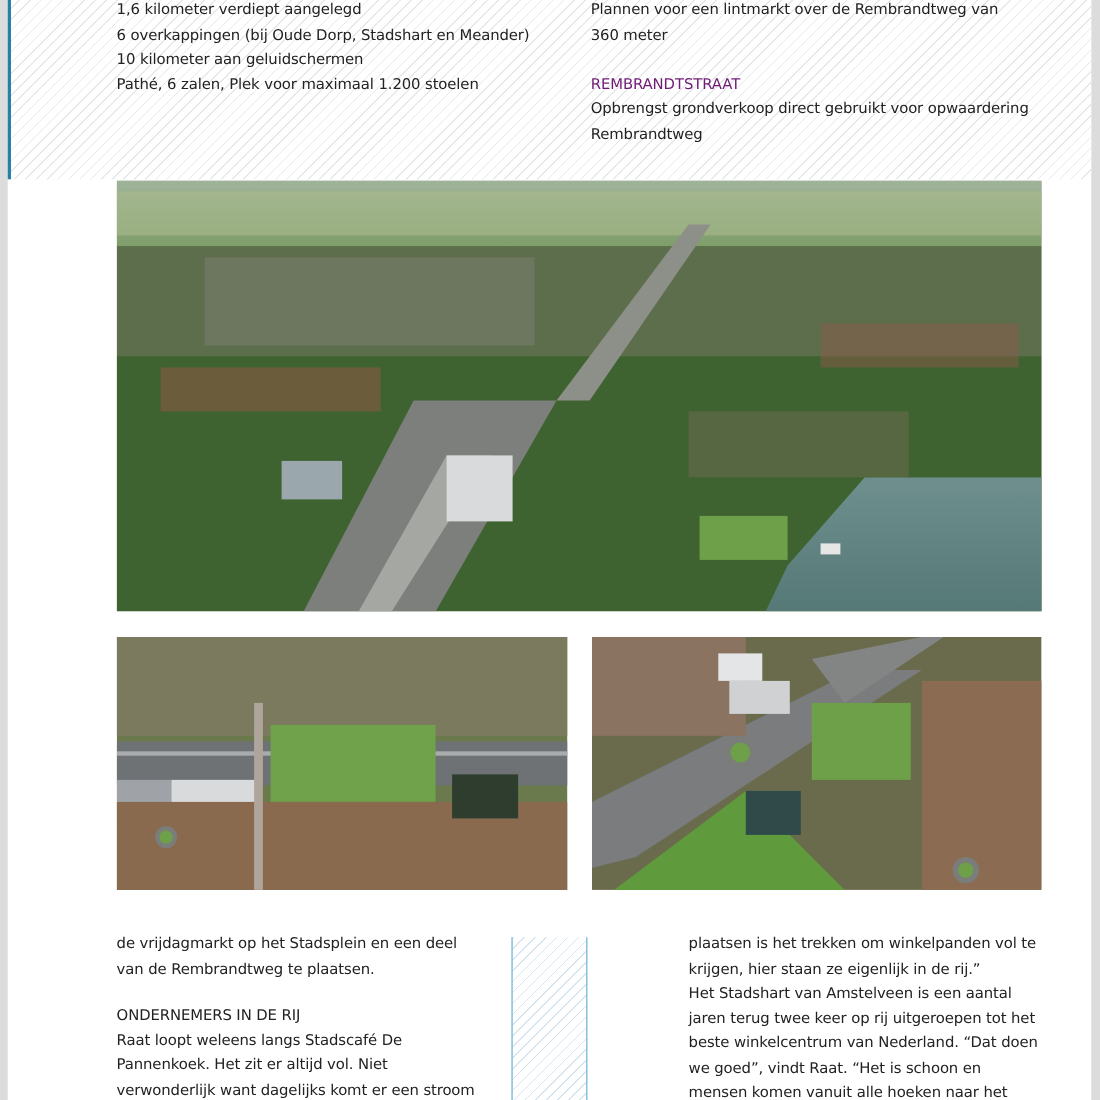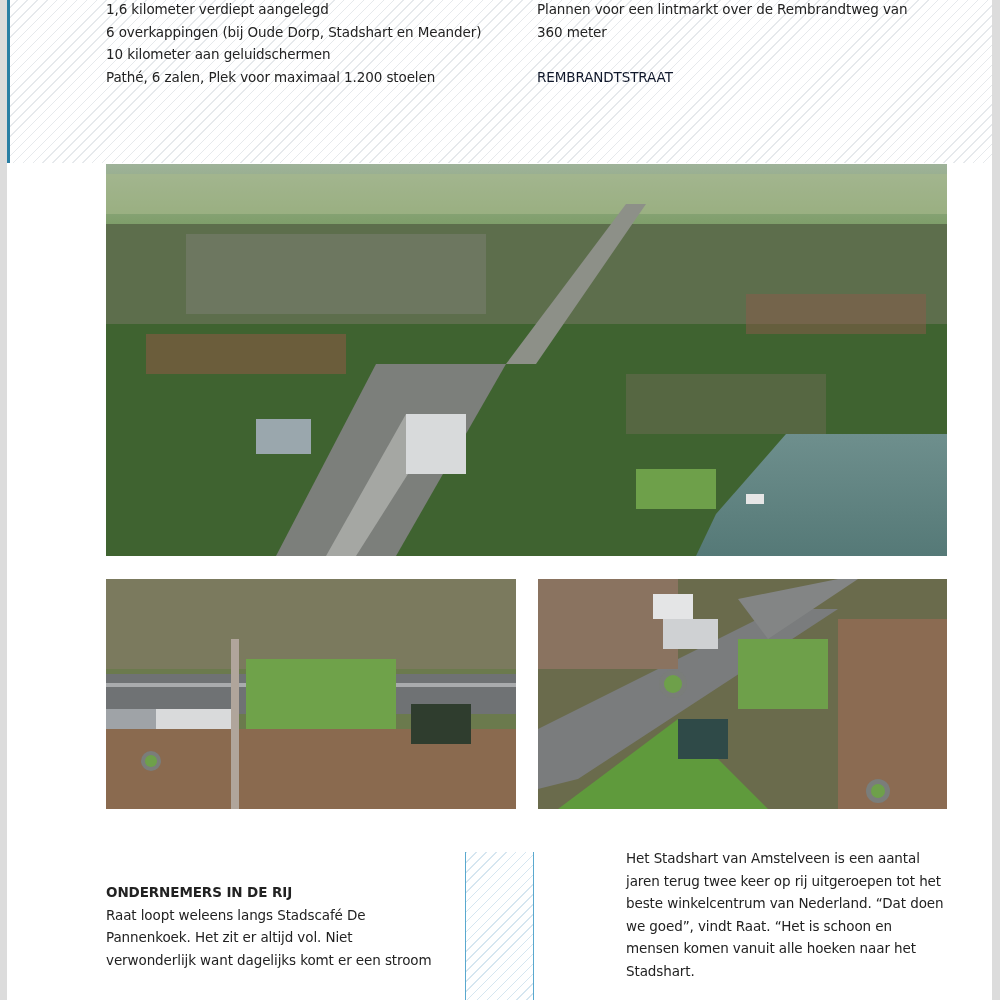--- a/index.html
+++ b/index.html
@@ -16,33 +16,33 @@
     background-image: repeating-linear-gradient(135deg, #e6e9ec 0 1px, transparent 1px 7px);
   }
   .hatch-blue {
     background-color: #ffffff;
     background-image: repeating-linear-gradient(135deg, #d6e6f0 0 1px, transparent 1px 7px);
   }
   .top-band { position: absolute; left: 7px; top: 0; width: 985px; height: 163px; }
   .top-band-border { position: absolute; left: 7px; top: 0; width: 3px; height: 163px; background: #2a7fa4; }
   .col { position: absolute; font-size: 13.5px; line-height: 22.5px; letter-spacing: -0.1px; }
   .col p { margin: 0; }
-  .col .heading { color: #0f172a; margin-top: 22.5px; }
+  .col .heading { color: #701a75; margin-top: 22.5px; }
   .col-left-top { left: 106px; top: -2px; width: 420px; }
   .col-right-top { left: 537px; top: -2px; width: 400px; }
 
   .photo { position: absolute; overflow: hidden; }
   .photo svg { display: block; width: 100%; height: 100%; }
   .main-photo { left: 106px; top: 164px; width: 841px; height: 392px; }
   .photo-bl { left: 106px; top: 579px; width: 410px; height: 230px; }
   .photo-br { left: 538px; top: 579px; width: 409px; height: 230px; }
 
   .col-bottom-left { left: 106px; top: 847px; width: 330px; }
   .col-bottom-right { left: 626px; top: 847px; width: 320px; }
-  .col-bottom-left .subhead { margin-top: 34px; font-weight: bold; }
+  .col-bottom-left .subhead { margin-top: 20px; }
   .quote-box {
     position: absolute; left: 465px; top: 852px; width: 67px; height: 148px;
     border-left: 1.5px solid #5aa9cf; border-right: 1.5px solid #5aa9cf;
   }
 </style>
 </head>
 <body>
 
 <div class="side-gray-left"></div>
 <div class="side-gray-right"></div>
@@ -53,20 +53,21 @@
 <div class="col col-left-top">
   <p>1,6 kilometer verdiept aangelegd</p>
   <p>6 overkappingen (bij Oude Dorp, Stadshart en Meander)</p>
   <p>10 kilometer aan geluidschermen</p>
   <p>Pathé,  6 zalen, Plek voor maximaal 1.200 stoelen</p>
 </div>
 
 <div class="col col-right-top">
   <p>Plannen voor een lintmarkt over de Rembrandtweg van 360 meter</p>
   <p class="heading">REMBRANDTSTRAAT</p>
+  <p>Opbrengst grondverkoop direct gebruikt voor opwaardering Rembrandtweg</p>
 </div>
 
 <div class="photo main-photo">
   <svg viewBox="0 0 841 392" preserveAspectRatio="none">
     <defs>
       <linearGradient id="sky" x1="0" y1="0" x2="0" y2="1">
         <stop offset="0" stop-color="#9fb39a"></stop>
         <stop offset="1" stop-color="#7f9e6a"></stop>
       </linearGradient>
       <linearGradient id="water" x1="0" y1="0" x2="0" y2="1">
@@ -124,21 +125,23 @@
     <rect x="200" y="60" width="90" height="70" fill="#6ea04a"></rect>
     <polygon points="20,230 140,140 230,230" fill="#5f9a3c"></polygon>
     <rect x="140" y="140" width="50" height="40" fill="#2f4a48"></rect>
     <rect x="300" y="40" width="109" height="190" fill="#8b6b52"></rect>
     <circle cx="340" cy="212" r="12" fill="#7a7d7a"></circle>
     <circle cx="340" cy="212" r="7" fill="#6ea04a"></circle>
   </svg>
 </div>
 
 <div class="col col-bottom-left">
+  <p>de vrijdagmarkt op het Stadsplein en een deel van de Rembrandtweg te plaatsen.</p>
   <p class="subhead">ONDERNEMERS IN DE RIJ</p>
   <p>Raat loopt weleens langs Stadscafé De Pannenkoek. Het zit er altijd vol. Niet verwonderlijk want dagelijks komt er een stroom</p>
 </div>
 
 <div class="quote-box hatch-blue"></div>
 
 <div class="col col-bottom-right">
+  <p>plaatsen is het trekken om winkelpanden vol te krijgen, hier staan ze eigenlijk in de rij.”</p>
   <p>Het Stadshart van Amstelveen is een aantal jaren terug twee keer op rij uitgeroepen tot het beste winkelcentrum van Nederland. “Dat doen we goed”, vindt Raat. “Het is schoon en mensen komen vanuit alle hoeken naar het Stadshart.</p>
 </div>
 
 </body></html>

